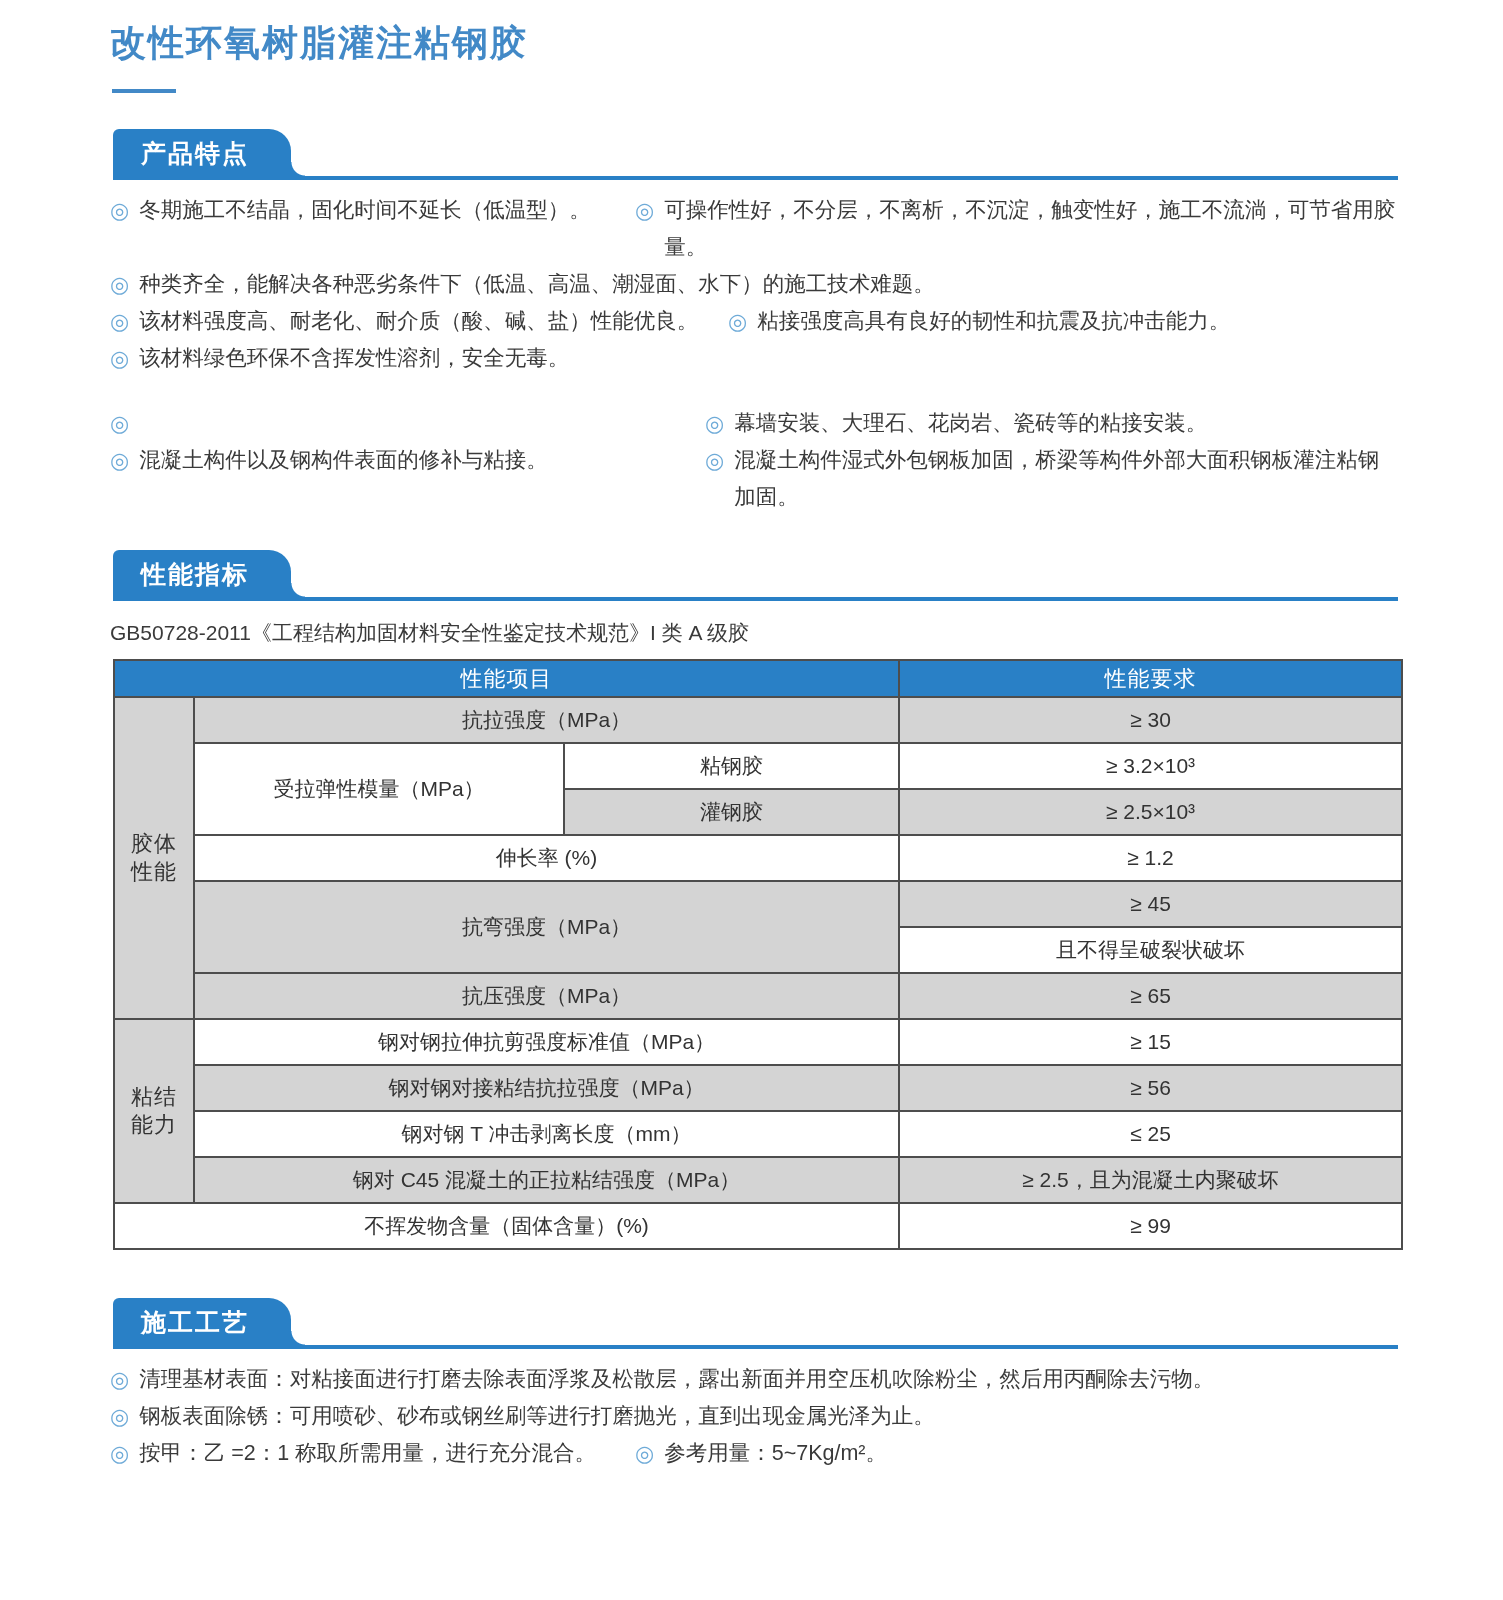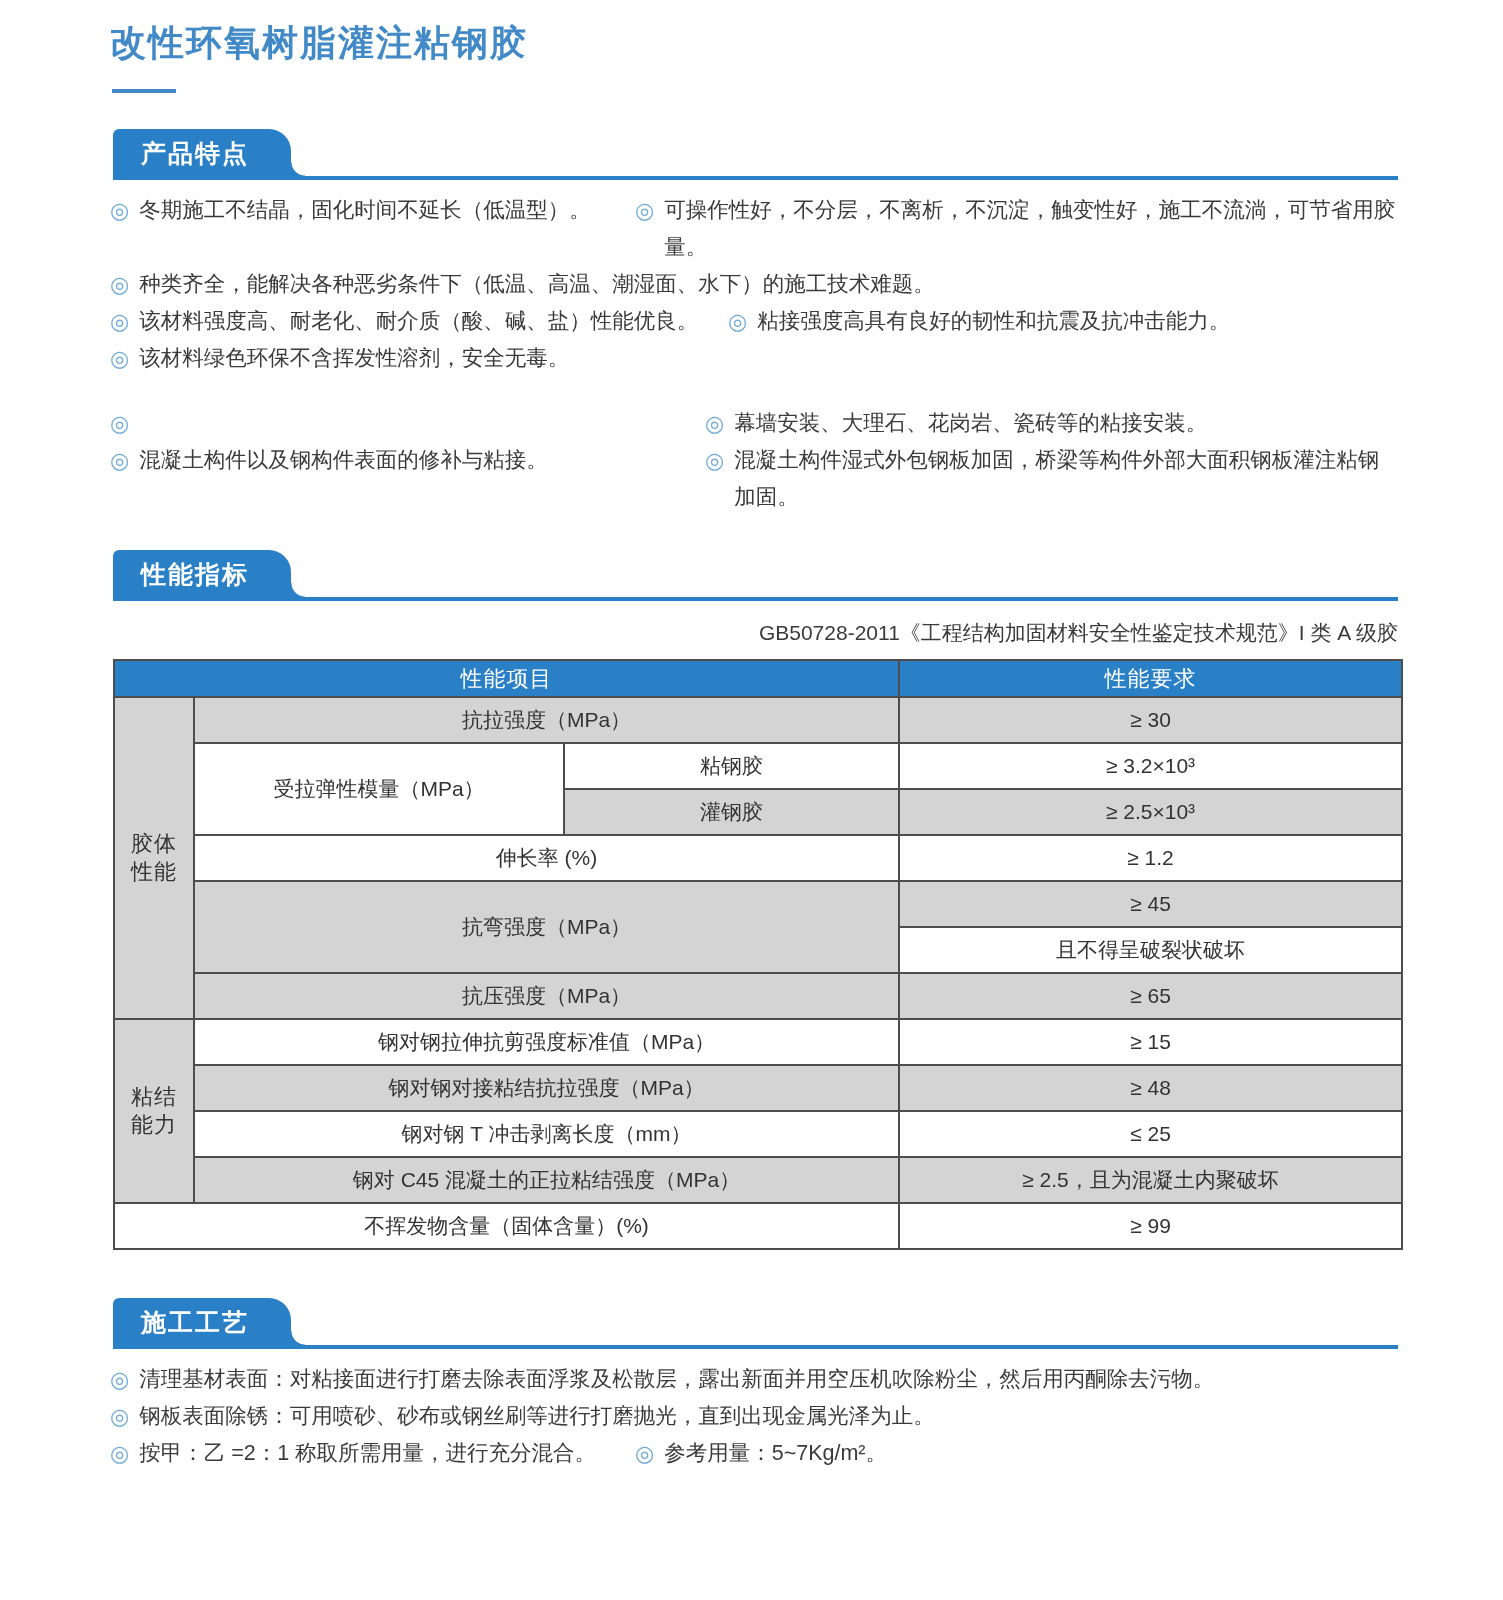--- a/index.html
+++ b/index.html
@@ -48,21 +48,21 @@
   .bullet{
     color:var(--bullet-blue);font-size:22px;margin-right:10px;flex:0 0 auto;
   }
   .b-text{font-size:21.5px;color:var(--text);}
   .w525{width:525px;flex:0 0 525px;}
   .w595{width:595px;flex:0 0 595px;}
   .w618{width:618px;flex:0 0 618px;}
 
   
   .tbl-subtitle{
-    margin-top:18px;text-align:right;font-size:21px;color:var(--text);
+    margin-top:18px;text-align:left;font-size:21px;color:var(--text);
   }
   table.perf{
     margin:12px 0 0 3px;border-collapse:collapse;table-layout:fixed;width:1288px;
     font-size:21px;color:#333;
   }
   table.perf th,table.perf td{
     border:2px solid var(--tbl-border);text-align:center;
     height:46px;padding:0 6px;line-height:1.25;
   }
   table.perf th{
@@ -203,21 +203,21 @@
         <td colspan="2" class="gray">抗压强度（MPa）</td>
         <td class="gray">≥ 65</td>
       </tr>
       <tr>
         <td rowspan="4" class="gray grp">粘结能力</td>
         <td colspan="2" class="white">钢对钢拉伸抗剪强度标准值（MPa）</td>
         <td class="white">≥ 15</td>
       </tr>
       <tr>
         <td colspan="2" class="gray">钢对钢对接粘结抗拉强度（MPa）</td>
-        <td class="gray">≥ 48</td>
+        <td class="gray">≥ 56</td>
       </tr>
       <tr>
         <td colspan="2" class="white">钢对钢 T 冲击剥离长度（mm）</td>
         <td class="white">≤ 25</td>
       </tr>
       <tr>
         <td colspan="2" class="gray">钢对 C45 混凝土的正拉粘结强度（MPa）</td>
         <td class="gray">≥ 2.5，且为混凝土内聚破坏</td>
       </tr>
       <tr>

